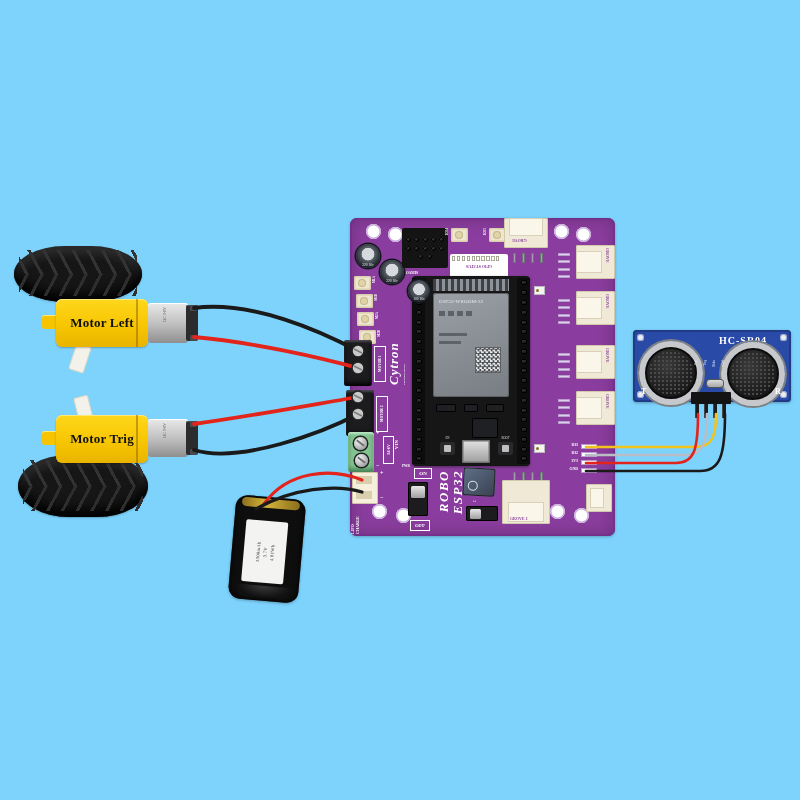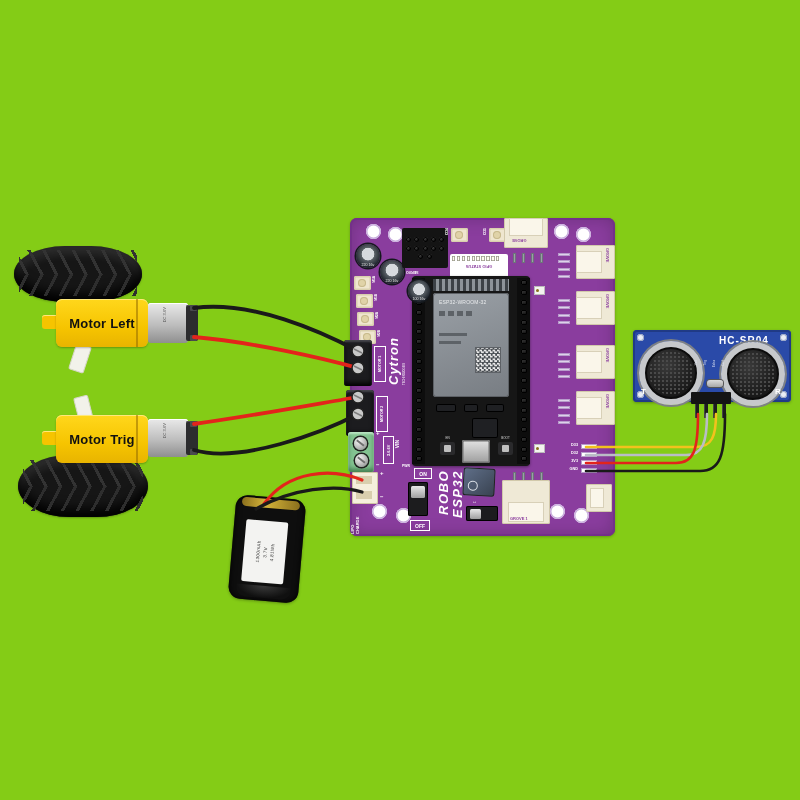--- a/index.html
+++ b/index.html
@@ -1,17 +1,17 @@
 <!DOCTYPE html>
 <html><head>
 <meta charset="utf-8">
 <style>
   html,body{margin:0;padding:0;background:#fff;}
-  #stage{position:relative;width:800px;height:800px;background:#84cc16;overflow:hidden;
-         font-family:Liberation Sans, sans-serif;}
+  #stage{position:relative;width:800px;height:800px;background:#7dd3fc;overflow:hidden;
+         font-family:Liberation Serif, serif;}
   i{display:block;}
 
   
   .tire{position:absolute;background:#161616;border-radius:46%/58%;
         box-shadow:inset 0 -8px 12px #000,inset 0 8px 10px rgba(255,255,255,.10),0 1px 2px rgba(0,0,0,.25);}
   .tire::before{content:"";position:absolute;left:4%;right:4%;top:8%;height:44%;
         background:repeating-linear-gradient(62deg,transparent 0 6px,#333 6px 9px,transparent 9px 13px);}
   .tire::after{content:"";position:absolute;left:4%;right:4%;top:50%;bottom:10%;
         background:repeating-linear-gradient(118deg,transparent 0 6px,#2e2e2e 6px 9px,transparent 9px 13px);}
 

